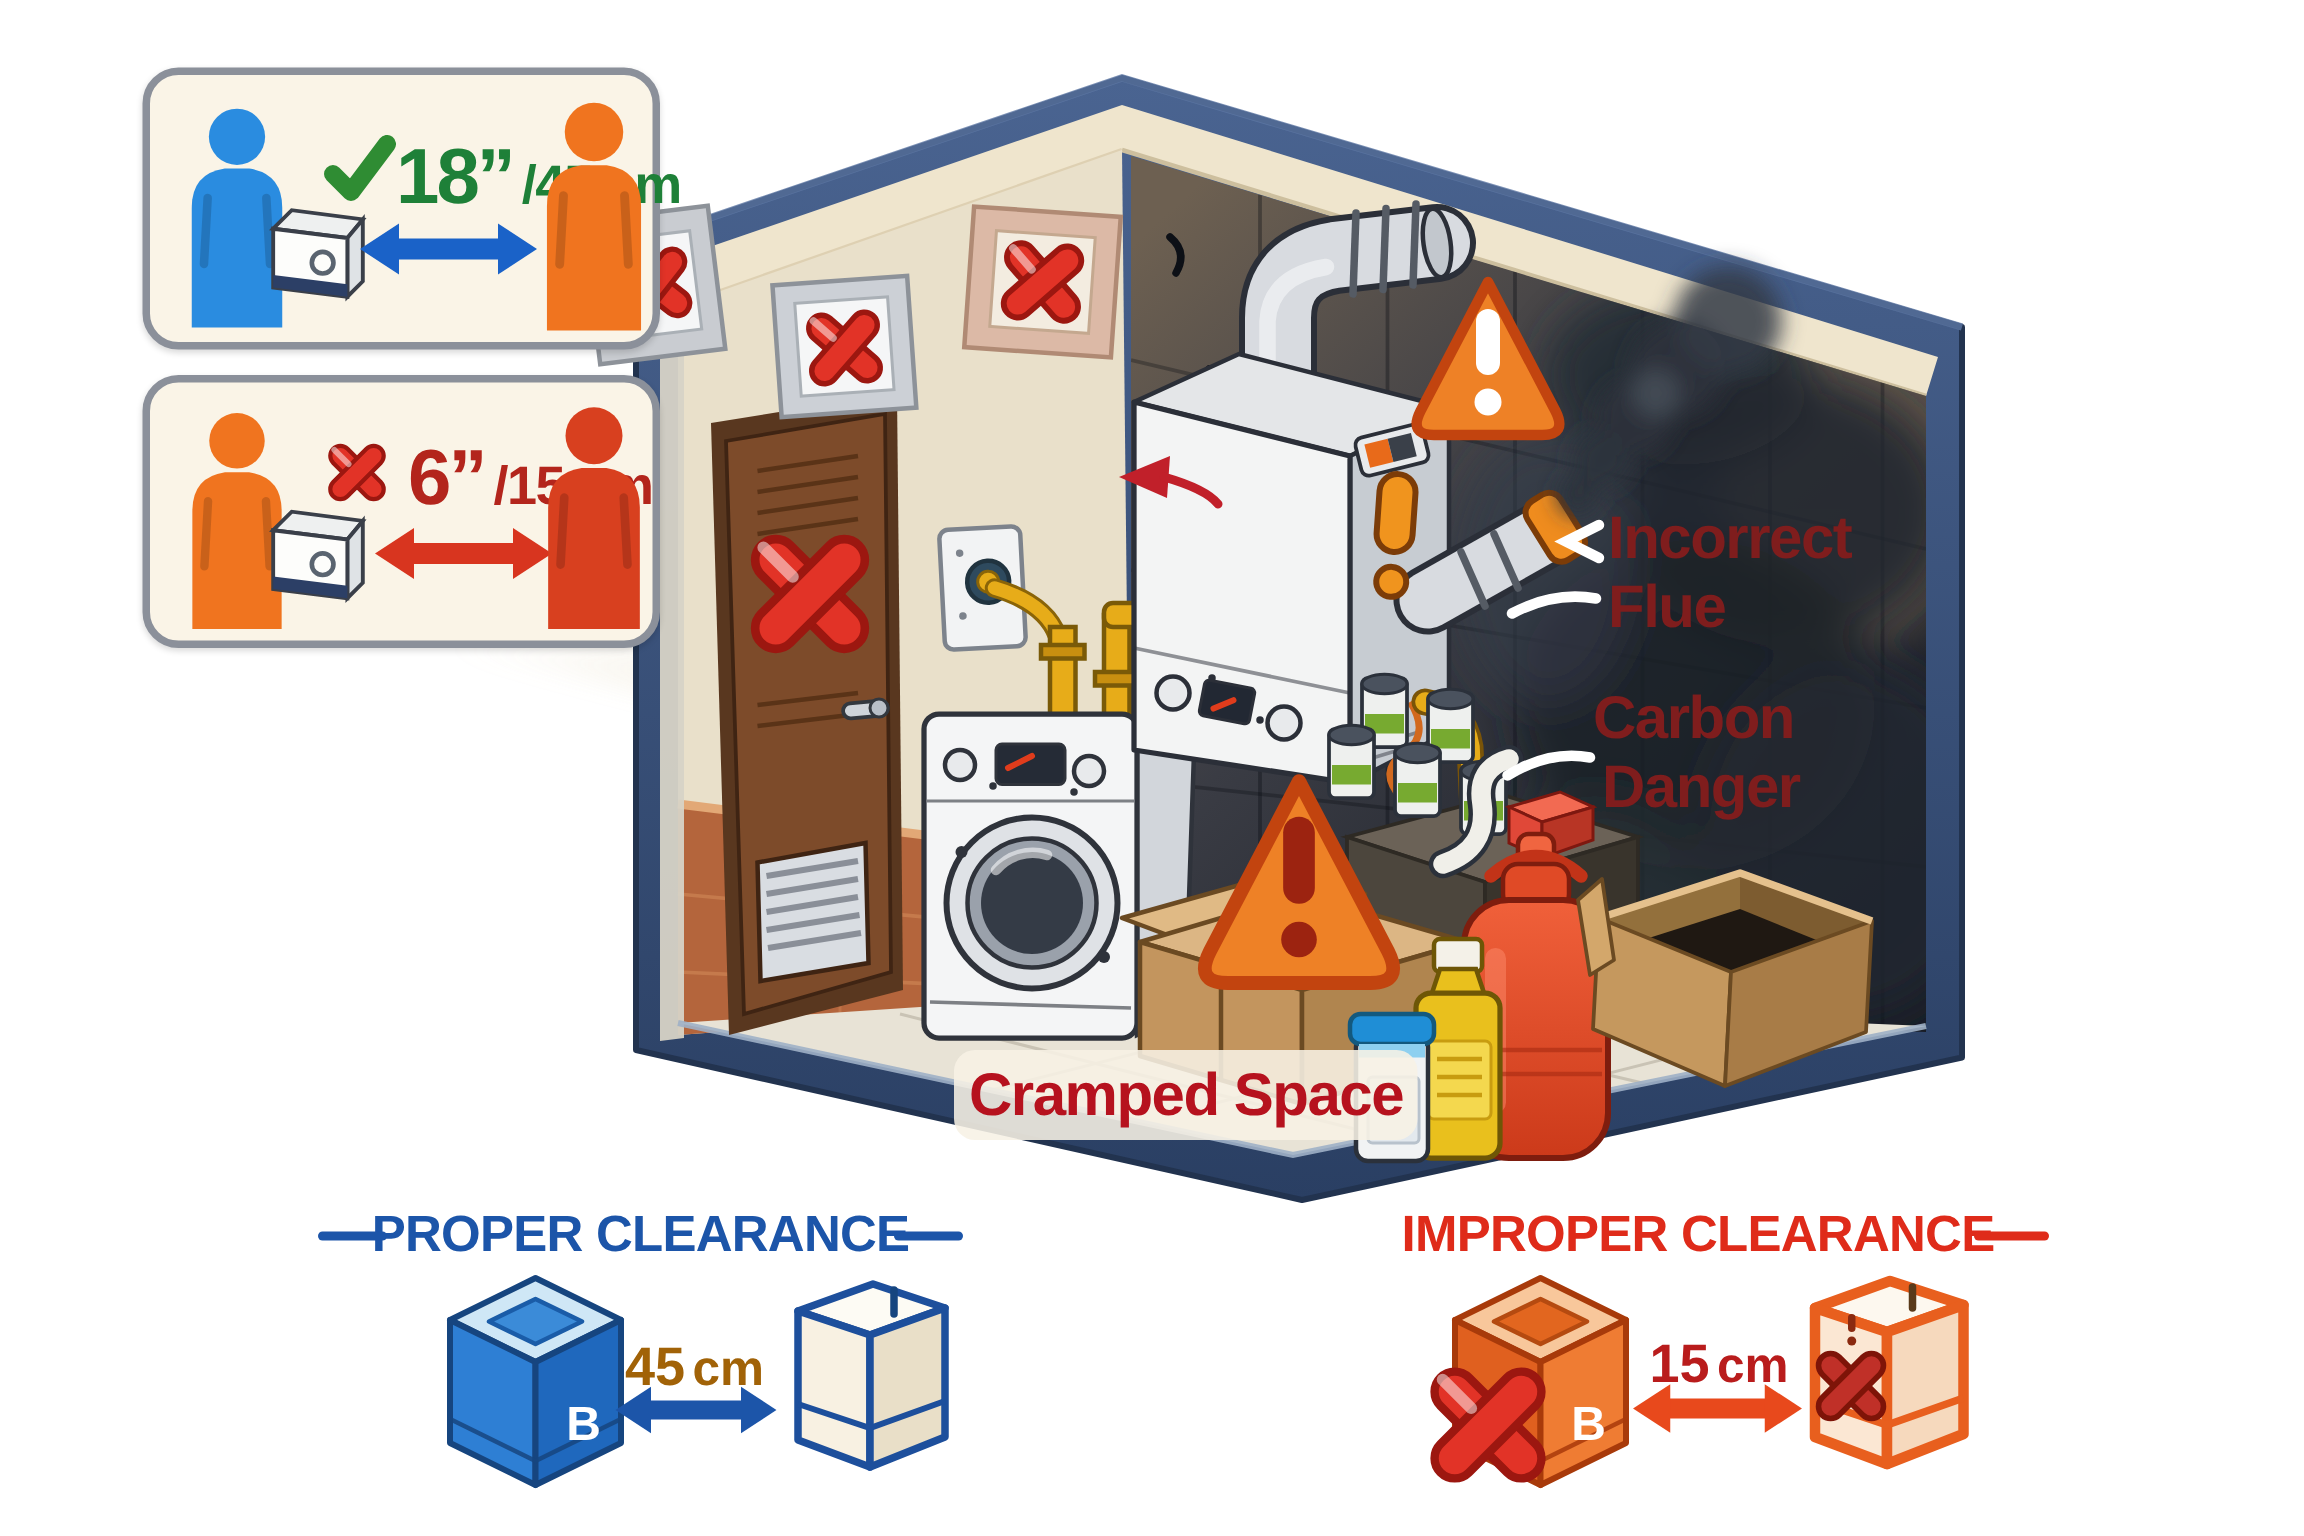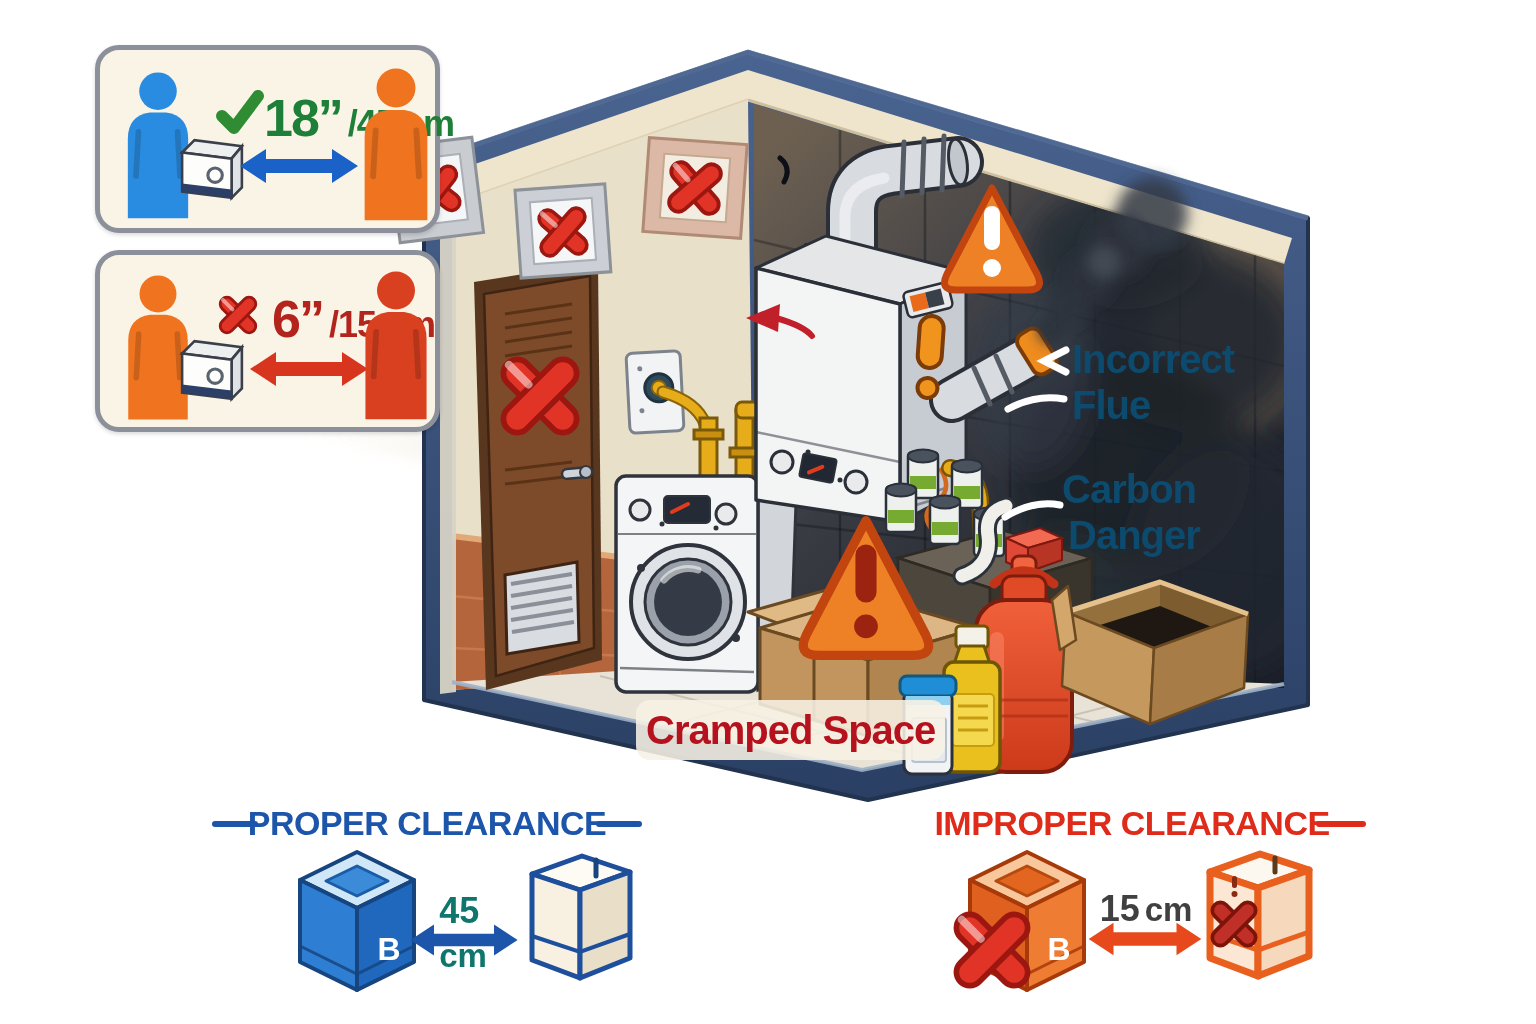--- a/index.html
+++ b/index.html
@@ -11,42 +11,42 @@
   .card{position:absolute;background:#faf4e7;border:5px solid #8b909a;border-radius:24px;
         box-shadow:0 2px 4px rgba(0,0,0,.15);}
   .measure{position:absolute;display:flex;align-items:baseline;gap:6px;font-weight:bold;white-space:nowrap;}
   .measure .in{font-size:52px;letter-spacing:-2px;}
   .measure .cm{font-size:36px;letter-spacing:-1px;}
   .measure.green{color:#1e8038;}
   .measure.red{color:#b3251c;}
   
   .lbl{position:absolute;font-weight:bold;letter-spacing:-1px;white-space:nowrap;}
   .lbl-red{color:#c1202a;}
-  .lbl-white{color:#0c4a6e;}
+  .lbl-white{color:#7f1d1d;}
   .blocked{text-align:center;transform:translateX(-50%);font-size:42px;line-height:44px;}
   .flue,.co{font-size:40px;line-height:46px;}
   .co .i1{padding-left:8px;display:block;}
   .co .i2{display:block;}
   .co .i3{padding-left:14px;display:block;}
   .flue span{display:block;}
   .cramped{background:rgba(247,241,229,.88);border-radius:14px;padding:6px 10px;
            color:#b6121e;font-size:40px;line-height:48px;}
   
   .heading{position:absolute;transform:translateX(-50%);font-weight:bold;font-size:34px;
            letter-spacing:-.5px;white-space:nowrap;}
   .heading.blue{color:#1c55a9;}
   .heading.red{color:#df2b1a;}
   .dash{position:absolute;height:6px;border-radius:3px;}
   .dash.blue{background:#1c55a9;}
   .dash.red{background:#df2b1a;}
   .dist{position:absolute;transform:translateX(-50%);display:flex;align-items:baseline;gap:5px;font-weight:bold;}
   .dist .v{font-size:36px;}
   .dist .u{font-size:33px;}
-  .dist.blue{color:#0f766e;flex-direction:column;}
-  .dist.red{color:#404040;text-align:center;}
+  .dist.blue{color:#a16207;}
+  .dist.red{color:#b91c1c;text-align:center;}
 </style>
 </head>
 <body>
 
 <div class="canvas">
 
 <svg class="abs" style="left:0;top:0" width="1536" height="1024" viewBox="0 0 1536 1024">
   <defs>
     <linearGradient id="shellG" x1="0" y1="0" x2="0" y2="1">
       <stop offset="0" stop-color="#4a6491"></stop>
@@ -476,21 +476,21 @@
     <use href="#person" fill="#d8401f"></use>
   </svg>
 </div>
 
 <div class="lbl lbl-red blocked" style="left:697px;top:256px">
 </div>
 <div class="lbl lbl-white flue" style="left:1072px;top:336px">
   <span>Incorrect</span>
   <span>Flue</span>
 </div>
-<div class="lbl lbl-white co" style="left:1054px;top:466px">
+<div class="lbl lbl-white co" style="left:1054px;top:456px">
   <span class="i1">Carbon</span>
   <span class="i3">Danger</span>
 </div>
 <div class="lbl cramped" style="left:636px;top:700px">Cramped Space</div>
 
 <div class="heading blue" style="left:427px;top:804px">PROPER CLEARANCE</div>
 <div class="dash blue" style="left:212px;top:821px;width:46px"></div>
 <div class="dash blue" style="left:596px;top:821px;width:46px"></div>
 
 <svg class="abs" style="left:290px;top:848px" width="134" height="146" viewBox="0 0 134 146">

